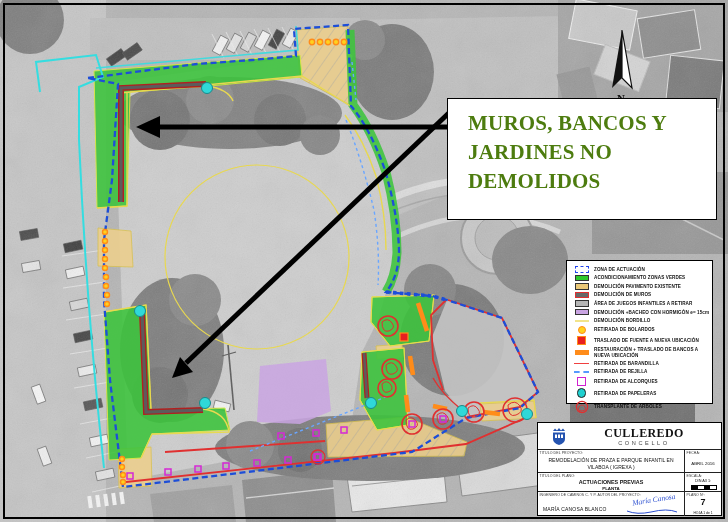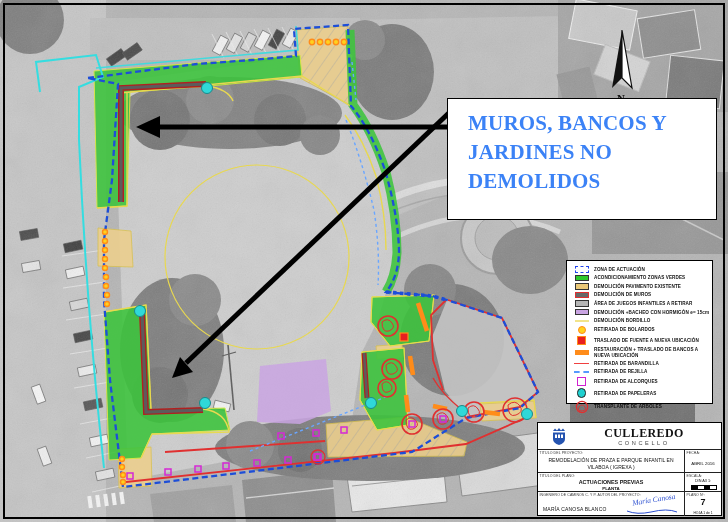--- a/index.html
+++ b/index.html
@@ -6,21 +6,21 @@
   body{width:728px;height:522px;position:relative;overflow:hidden;
        font-family:"Liberation Sans",sans-serif;-webkit-font-smoothing:antialiased;}
   .frame{position:absolute;inset:3px;border:2.5px solid #000;pointer-events:none;z-index:50;}
   .map-svg{position:absolute;left:0;top:0;width:728px;height:522px;z-index:1;}
 
   
   .annotation-box{position:absolute;left:447px;top:98px;width:270px;height:122px;
     background:#fff;border:1.6px solid #000;box-sizing:border-box;z-index:10;
     padding:10px 8px 0 20px;}
   .annotation-box .txt{font-family:"Liberation Serif",serif;font-weight:700;
-    font-size:21px;line-height:1.38;letter-spacing:.2px;color:#3b82f6;white-space:pre-line;}
+    font-size:21px;line-height:1.38;letter-spacing:.2px;color:#4d7c0f;white-space:pre-line;}
 
   
   .legend{position:absolute;left:566px;top:260px;width:147px;height:144px;background:#fff;
     border:1.4px solid #000;box-sizing:border-box;z-index:10;padding:5px 2px 0 6px;}
   .lrow{display:flex;align-items:center;margin-bottom:2.1px;min-height:6.4px;}
   .swc{width:17px;flex:0 0 17px;display:flex;justify-content:center;align-items:center;margin-right:4px;}
   .ltxt{font-size:4.6px;font-weight:700;color:#111;line-height:1.15;letter-spacing:.1px;}
   .sw-rect{width:14px;height:6.5px;box-sizing:border-box;}
   .s-zona{border:1.6px dashed #2244ee;background:#fff;}
   .s-verde{background:#2ec82e;border:.8px solid #333;}

